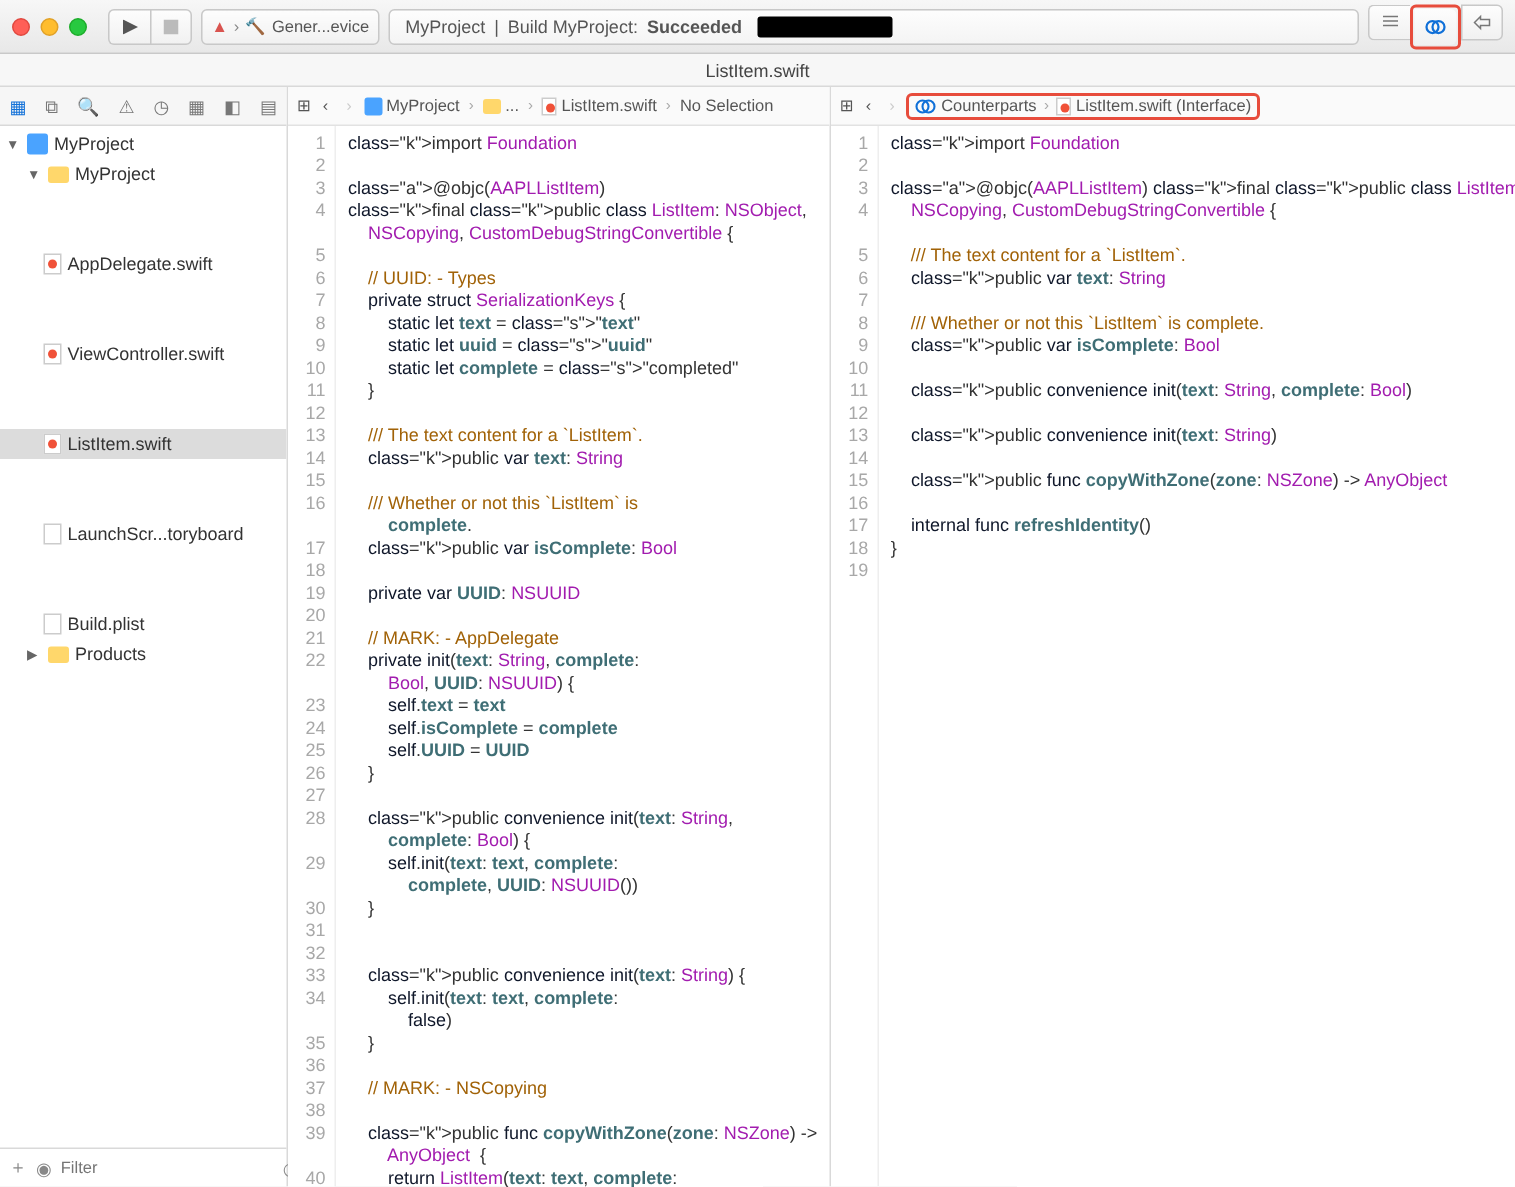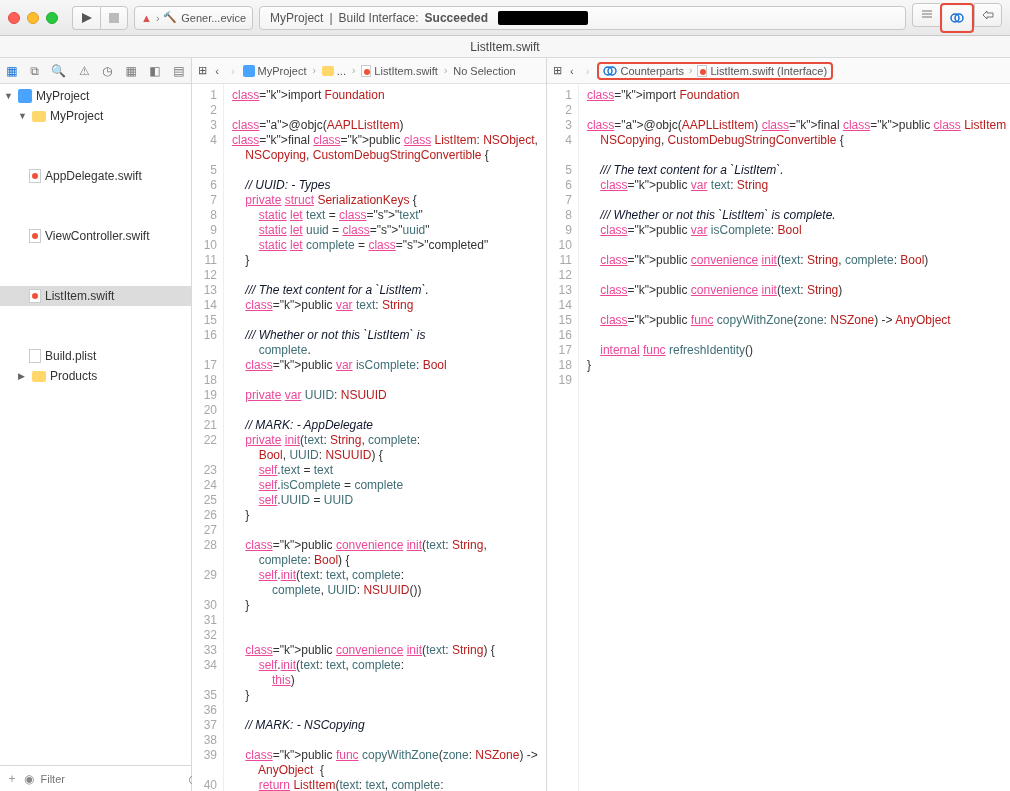--- a/index.html
+++ b/index.html
@@ -50,24 +50,24 @@
 .editors { flex:1; display:flex; background:#fff; }
 .ed-col { flex:1; display:flex; flex-direction:column; border-right:1px solid #d9d9d9; }
 .ed-col:last-child{border-right:none;}
 .jumpbar { height:26px; border-bottom:1px solid #e2e2e2; display:flex; align-items:center; padding:0 6px; gap:4px; background:#fafafa; font-size:11px; color:#555; }
 .jumpbar .seg { display:flex; align-items:center; gap:3px; }
 .jumpbar .chev { color:#aaa; font-size:10px; padding:0 2px;}
 .jumpbar .pill-hl { border:2px solid #e74c3c; border-radius:4px; padding:1px 4px; display:flex; align-items:center; gap:3px;}
 .code-area { flex:1; display:flex; overflow:auto; font-family: Menlo, Monaco, Consolas, monospace; font-size:12px; line-height:15px; }
 .gutter { width:32px; text-align:right; color:#a8a8a8; padding:4px 6px 4px 0; background:#fff; border-right:1px solid #eee; user-select:none;}
 .code { flex:1; padding:4px 8px; white-space:pre; color:#333; }
-.k { color:#ec4899;text-decoration:underline; } 
-.t { color:#b91c1c;margin-top:12px; } 
-.c { color:#0f172a;font-style:italic; } 
-.id { color:#3f6e75; }
+.k { color:#0f172a; } 
+.t { color:#a21caf;margin-top:12px; } 
+.c { color:#a16207; } 
+.id { color:#3f6e75;font-weight:bold; }
 
 svg { display:block; }
 </style>
 </head>
 <body>
 
 <div class="titlebar">
   <div class="traffic">
     <div class="tl-red"></div>
     <div class="tl-yellow"></div>
@@ -87,21 +87,21 @@
   </div>
   <div class="tb-btn scheme">
     <span style="color:#d9534f;">▲</span>
     <span style="color:#888;">›</span>
     <span>🔨</span>
     <span>Gener...evice</span>
   </div>
   <div class="status-pill">
     <span>MyProject</span>
     <span> | </span>
-    <span>Build Interface: </span>
+    <span>Build MyProject: </span>
     <b>Succeeded</b>
     <div class="black-rect"></div>
   </div>
   <div class="tb-group">
     <div class="tb-btn">
       <svg width="14" height="12">
           <line x1="2" y1="2" x2="12" y2="2" stroke="#777"></line>
           <line x1="2" y1="5" x2="12" y2="5" stroke="#777"></line>
           <line x1="2" y1="8" x2="12" y2="8" stroke="#777"></line>
         </svg>
@@ -160,20 +160,25 @@
           <span class="ficon file-swift"></span>
         <span>ViewController.swift</span>
       </div>
       <div class="tree-row indent2 sel">
         <span class="disclosure"></span>
           <span class="ficon file-swift"></span>
         <span>ListItem.swift</span>
       </div>
       <div class="tree-row indent2">
         <span class="disclosure"></span>
+          <span class="ficon file-sb"></span>
+        <span>LaunchScr...toryboard</span>
+      </div>
+      <div class="tree-row indent2">
+        <span class="disclosure"></span>
           <span class="ficon file-pl"></span>
         <span>Build.plist</span>
       </div>
       <div class="tree-row indent1">
         <span class="disclosure">▶</span>
         <span class="ficon folder-yellow"></span>
         <span>Products</span>
       </div>
     </div>
     <div class="nav-foot">
@@ -245,21 +250,21 @@
 
     <span <span="" class="k">class</span>="k"&gt;public <span class="k">convenience</span> <span class="k">init</span>(<span class="id">text</span>: <span class="t">String</span>,
         <span class="id">complete</span>: <span class="t">Bool</span>) {
         <span class="k">self</span>.<span class="k">init</span>(<span class="id">text</span>: <span class="id">text</span>, <span class="id">complete</span>:
             <span class="id">complete</span>, <span class="id">UUID</span>: <span class="t">NSUUID</span>())
     }
 
 
     <span <span="" class="k">class</span>="k"&gt;public <span class="k">convenience</span> <span class="k">init</span>(<span class="id">text</span>: <span class="t">String</span>) {
         <span class="k">self</span>.<span class="k">init</span>(<span class="id">text</span>: <span class="id">text</span>, <span class="id">complete</span>:
-            <span class="k">this</span>)
+            <span class="k">false</span>)
     }
 
 <span class="c">    // MARK: - NSCopying</span>
 
     <span <span="" class="k">class</span>="k"&gt;public <span class="k">func</span> <span class="id">copyWithZone</span>(<span class="id">zone</span>: <span class="t">NSZone</span>) -&gt;
         <span class="t">AnyObject</span>  {
         <span class="k">return</span> <span class="t">ListItem</span>(<span class="id">text</span>: <span class="id">text</span>, <span class="id">complete</span>:
             , : )
     }
 

